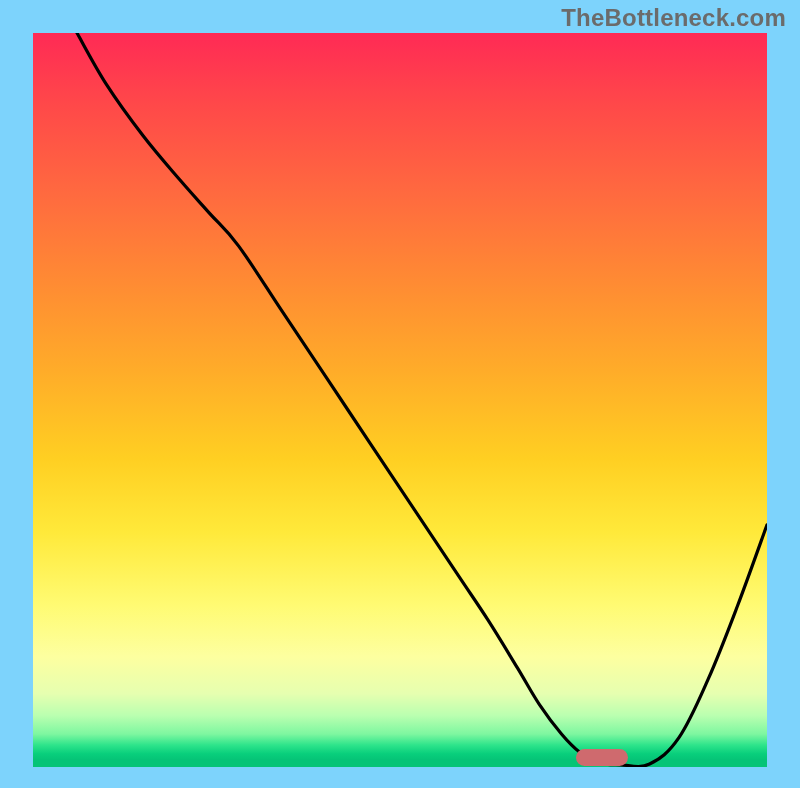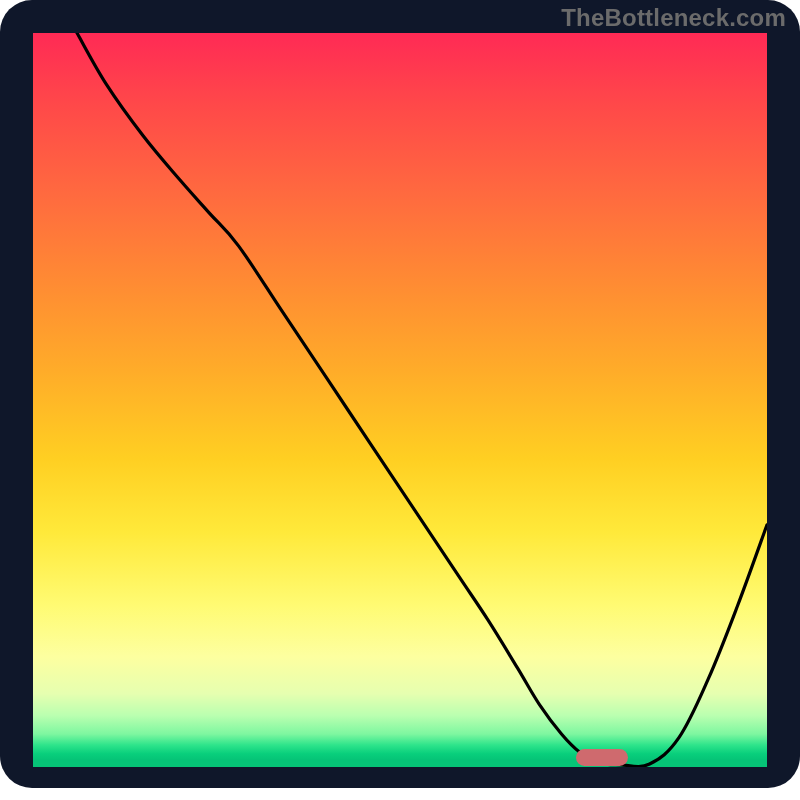--- a/index.html
+++ b/index.html
@@ -7,22 +7,21 @@
     padding: 0;
     width: 800px;
     height: 800px;
     background: #ffffff;
     overflow: hidden;
   }
   .frame {
     position: relative;
     width: 800px;
     height: 788px;
-    background: #0f172a;
-    border-radius: 32px;
+    background: #7dd3fc;
   }
   .watermark {
     position: absolute;
     top: 4px;
     right: 14px;
     font-family: Arial, Helvetica, sans-serif;
     font-size: 24px;
     font-weight: 600;
     color: #6b6b6b;
     letter-spacing: 0.2px;

